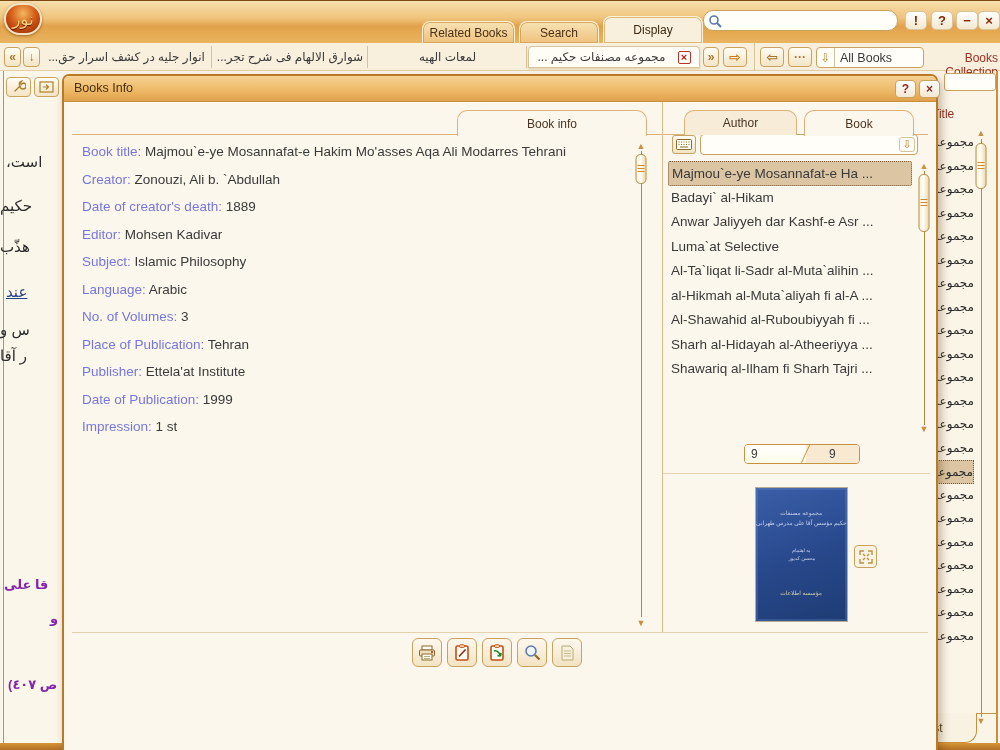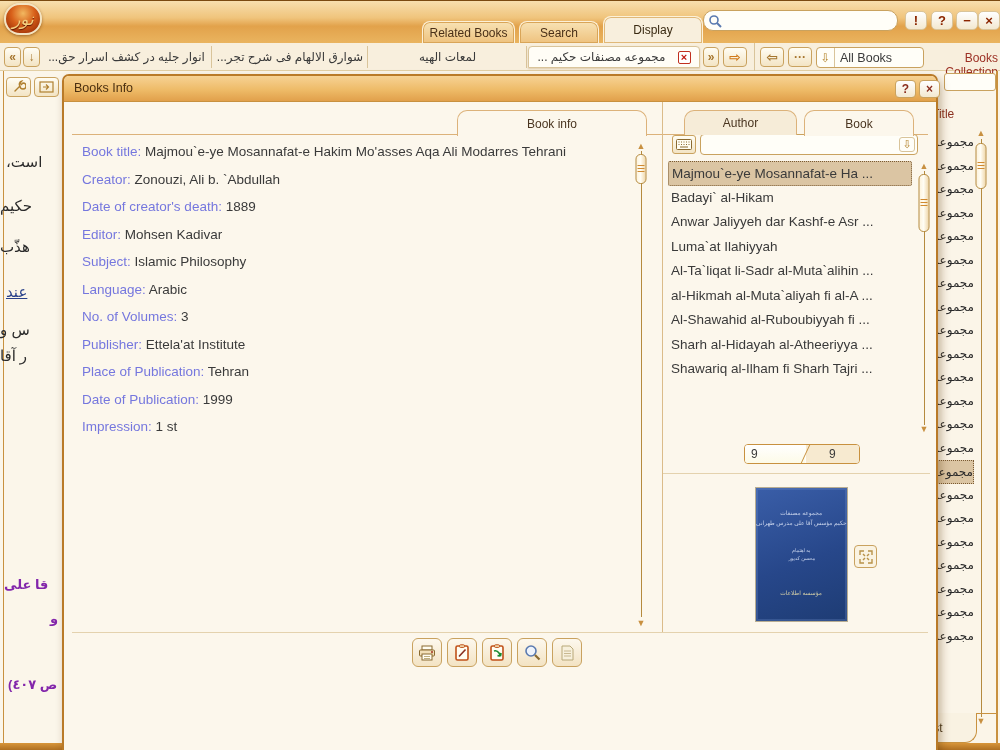--- a/index.html
+++ b/index.html
@@ -5,21 +5,21 @@
   * { margin:0; padding:0; box-sizing:border-box; }
   html,body { width:1000px; height:750px; font-family:"Liberation Sans","DejaVu Sans",sans-serif; }
   #window { position:relative; width:1000px; height:750px; background:#fbf5e8; overflow:hidden; border-top:1px solid #7a4a10; }
 
   
   #titlebar { position:absolute; left:0; top:0; width:1000px; height:42px;
     background:linear-gradient(#f7dfae 0%, #f0c47c 40%, #e2a24b 60%, #eab45f 100%); }
   #logo { position:absolute; left:4px; top:2px; width:38px; height:32px; border-radius:19px;
     background:radial-gradient(circle at 50% 30%, #f2b860 0%, #d8601a 45%, #8a2000 100%);
     border:2px solid #f3e3c2; box-shadow:0 1px 3px rgba(90,40,0,.5);
-    color:#f5cf7e; font-size:17px; font-style:italic; display:flex; align-items:center; justify-content:center;
+    color:#f5cf7e; font-size:17px; display:flex; align-items:center; justify-content:center;
     text-shadow:0 1px 1px #5a1000; }
   .ttab { position:absolute; bottom:0; height:22px; border:1px solid #fdf1d8; border-bottom:none;
     border-radius:8px 8px 0 0; background:linear-gradient(#f8e2b4,#eec27e); color:#4a3018;
     font-size:12px; display:flex; align-items:center; justify-content:center; box-shadow:inset 0 0 0 1px #d9a558; cursor:default; }
   .ttab.active { height:27px; background:#f8efdd; color:#3a2a12; box-shadow:inset 0 0 0 1px #e0b878; }
   #searchbox { position:absolute; left:703px; top:9px; width:195px; height:21px; background:#fffef8;
     border:1px solid #c9a25f; border-radius:10px; display:flex; align-items:center; padding-left:4px; }
   .winbtn { position:absolute; top:10px; width:22px; height:19px; background:linear-gradient(#ffffff,#f3e8d0);
     border:1px solid #d9c49a; border-radius:5px; color:#8b2500; font-weight:bold; font-size:13px;
     display:flex; align-items:center; justify-content:center; line-height:1; }
@@ -256,22 +256,22 @@
     <div class="dtab active" style="left:393px;width:190px;">Book info</div>
 
     <div id="book-fields">
         <div class="field"><span class="flabel">Book title: </span><span class="fvalue">Majmou`e-ye Mosannafat-e Hakim Mo'asses Aqa Ali Modarres Tehrani</span></div>
         <div class="field"><span class="flabel">Creator: </span><span class="fvalue">Zonouzi, Ali b. `Abdullah</span></div>
         <div class="field"><span class="flabel">Date of creator's death: </span><span class="fvalue">1889</span></div>
         <div class="field"><span class="flabel">Editor: </span><span class="fvalue">Mohsen Kadivar</span></div>
         <div class="field"><span class="flabel">Subject: </span><span class="fvalue">Islamic Philosophy</span></div>
         <div class="field"><span class="flabel">Language: </span><span class="fvalue">Arabic</span></div>
         <div class="field"><span class="flabel">No. of Volumes: </span><span class="fvalue">3</span></div>
+        <div class="field"><span class="flabel">Place of Publication: </span><span class="fvalue">Tehran</span></div>
         <div class="field"><span class="flabel">Publisher: </span><span class="fvalue">Ettela'at Institute</span></div>
-        <div class="field"><span class="flabel">Place of Publication: </span><span class="fvalue">Tehran</span></div>
         <div class="field"><span class="flabel">Date of Publication: </span><span class="fvalue">1999</span></div>
         <div class="field"><span class="flabel">Impression: </span><span class="fvalue">1 st</span></div>
       </div>
 
     <div class="sbar" style="left:570px;top:66px;width:14px;height:486px;">
       <div class="scroll-arrow" style="top:0;">▲</div>
       <div class="track" style="top:9px;height:466px;"></div>
       <div class="thumb" style="top:12px;height:30px;">
           <div class="grip"></div>
         </div>
@@ -290,21 +290,21 @@
       </svg>
     </div>
     <div id="dlg-input">
       <div class="arrow">⇩</div>
     </div>
 
     <div id="book-list">
         <div class="bitem bsel">Majmou`e-ye Mosannafat-e Ha ...</div>
         <div class="bitem">Badayi` al-Hikam</div>
         <div class="bitem">Anwar Jaliyyeh dar Kashf-e Asr ...</div>
-        <div class="bitem">Luma`at Ilahiyyah</div>
+        <div class="bitem">Luma`at Selective</div>
         <div class="bitem">Al-Ta`liqat li-Sadr al-Muta`alihin  ...</div>
         <div class="bitem">al-Hikmah al-Muta`aliyah fi al-A ...</div>
         <div class="bitem">Al-Shawahid al-Ruboubiyyah fi  ...</div>
         <div class="bitem">Sharh al-Hidayah al-Atheeriyya ...</div>
         <div class="bitem">Shawariq al-Ilham fi Sharh Tajri ...</div>
       </div>
 
     <div class="sbar" style="left:853px;top:86px;width:14px;height:272px;">
       <div class="scroll-arrow" style="top:0;">▲</div>
       <div class="track" style="top:9px;height:254px;"></div>

